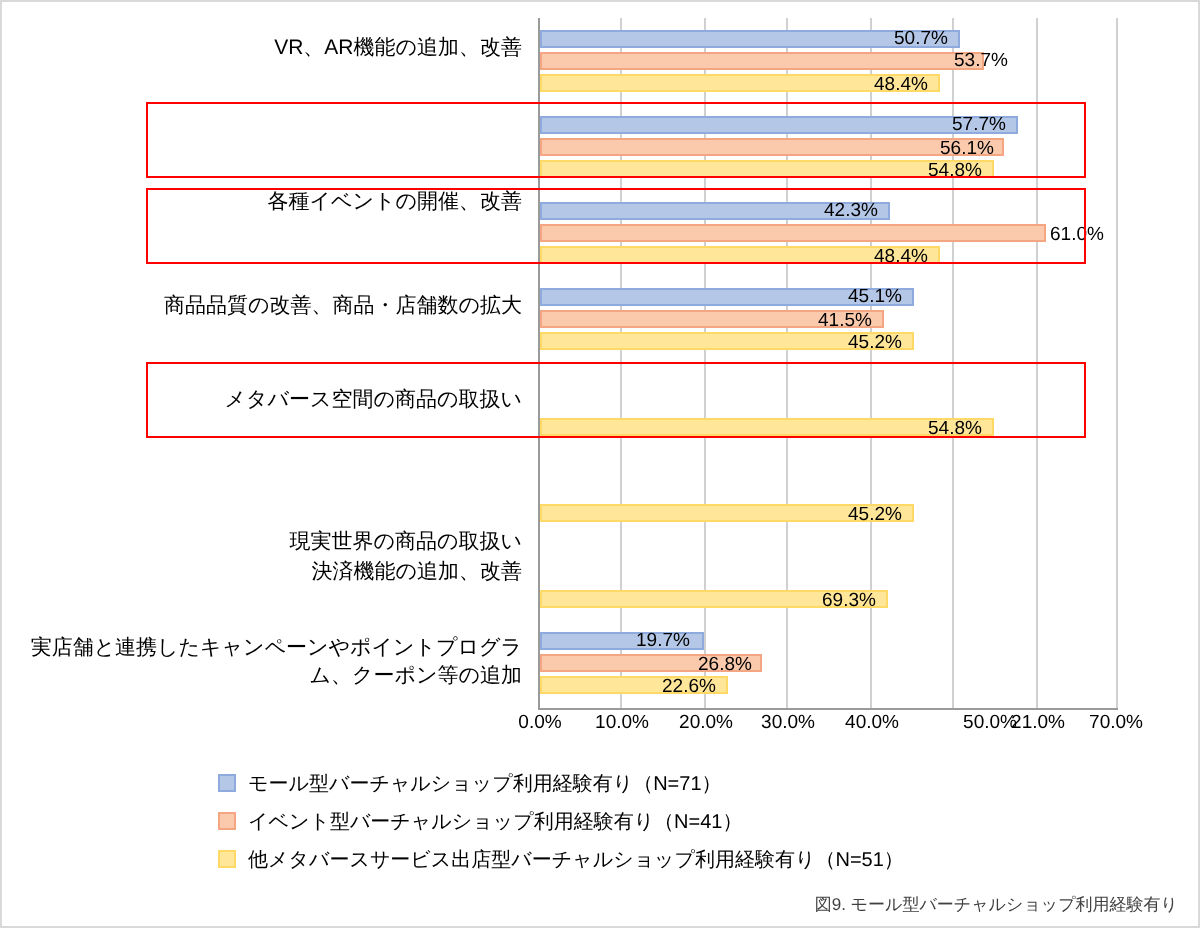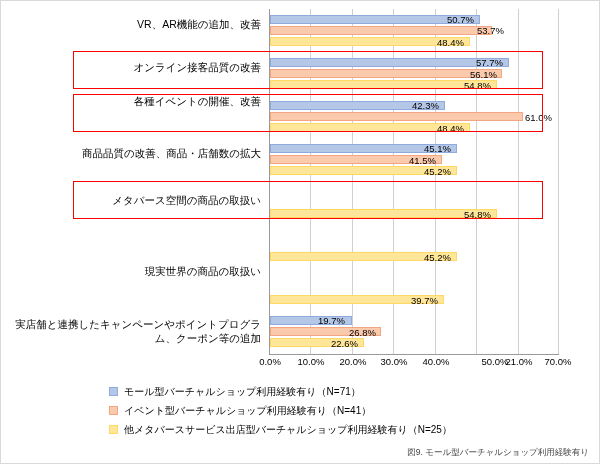--- a/index.html
+++ b/index.html
@@ -151,34 +151,34 @@
 </style>
 </head>
 <body>
 
 <div id="root">
 
   <div class="cat-labels">
     <div class="cat-row" style="top:0px;height:43px;left:0;right:0;">
       <div class="cat-label" style="top:8px;">VR、AR機能の追加、改善</div>
     </div>
-    <div class="cat-row" style="top:43px;height:43px;left:0;right:0;">
-      <div class="cat-label" style="top:8px;">オンライン接客品質の改善</div>
-    </div>
     <div class="cat-row" style="top:77px;height:43px;left:0;right:0;">
       <div class="cat-label" style="top:8px;">各種イベントの開催、改善</div>
     </div>
     <div class="cat-row" style="top:129px;height:43px;left:0;right:0;">
       <div class="cat-label" style="top:8px;">商品品質の改善、商品・店舗数の拡大</div>
     </div>
     <div class="cat-row" style="top:172px;height:43px;left:0;right:0;">
       <div class="cat-label" style="top:12px;">メタバース空間の商品の取扱い</div>
     </div>
     <div class="cat-row" style="top:215px;height:43px;left:0;right:0;">
       <div class="cat-label" style="top:12px;margin-top:28px;">現実世界の商品の取扱い</div>
+    </div>
+    <div class="cat-row" style="top:258px;height:43px;left:0;right:0;">
+      <div class="cat-label" style="top:12px;">決済機能の追加、改善</div>
     </div>
     <div class="cat-row" style="top:301px;height:44px;left:0;right:0;">
       <div class="cat-label" style="top:7px;">実店舗と連携したキャンペーンやポイントプログラ
 ム、クーポン等の追加</div>
     </div>
   </div>
 
   <div class="plot-area">
 
     <div class="axis-line-v" style="left:0px;"></div>
@@ -219,21 +219,21 @@
     <div class="bar s2" style="left:1px;top:157px;width:187px;"></div>
     <div class="bar-label" style="left:155px;top:158px;">45.2%</div>
 
     <div class="bar s2" style="left:1px;top:200px;width:227px;"></div>
     <div class="bar-label" style="left:195px;top:201px;">54.8%</div>
 
     <div class="bar s2" style="left:1px;top:243px;width:187px;"></div>
     <div class="bar-label" style="left:155px;top:244px;">45.2%</div>
 
     <div class="bar s2" style="left:1px;top:286px;width:174px;"></div>
-    <div class="bar-label" style="left:142px;top:287px;">39.7%</div>
+    <div class="bar-label" style="left:142px;top:287px;">69.3%</div>
 
     <div class="bar s0" style="left:1px;top:307px;width:82px;"></div>
     <div class="bar-label" style="left:49px;top:307px;">19.7%</div>
     <div class="bar s1" style="left:1px;top:318px;width:111px;"></div>
     <div class="bar-label" style="left:80px;top:319px;">26.8%</div>
     <div class="bar s2" style="left:1px;top:329px;width:94px;"></div>
     <div class="bar-label" style="left:62px;top:330px;">22.6%</div>
   </div>
 
   <div class="highlight" style="left:72px;top:50px;width:470px;height:38px;"></div>
@@ -255,18 +255,18 @@
     <div class="legend-item">
       <span class="swatch s0"></span>
       <span>モール型バーチャルショップ利用経験有り（N=71）</span>
     </div>
     <div class="legend-item">
       <span class="swatch s1"></span>
       <span>イベント型バーチャルショップ利用経験有り（N=41）</span>
     </div>
     <div class="legend-item">
       <span class="swatch s2"></span>
-      <span>他メタバースサービス出店型バーチャルショップ利用経験有り（N=25）</span>
+      <span>他メタバースサービス出店型バーチャルショップ利用経験有り（N=51）</span>
     </div>
   </div>
 
   <div class="caption">図9. モール型バーチャルショップ利用経験有り</div>
 </div>
 
 </body></html>

